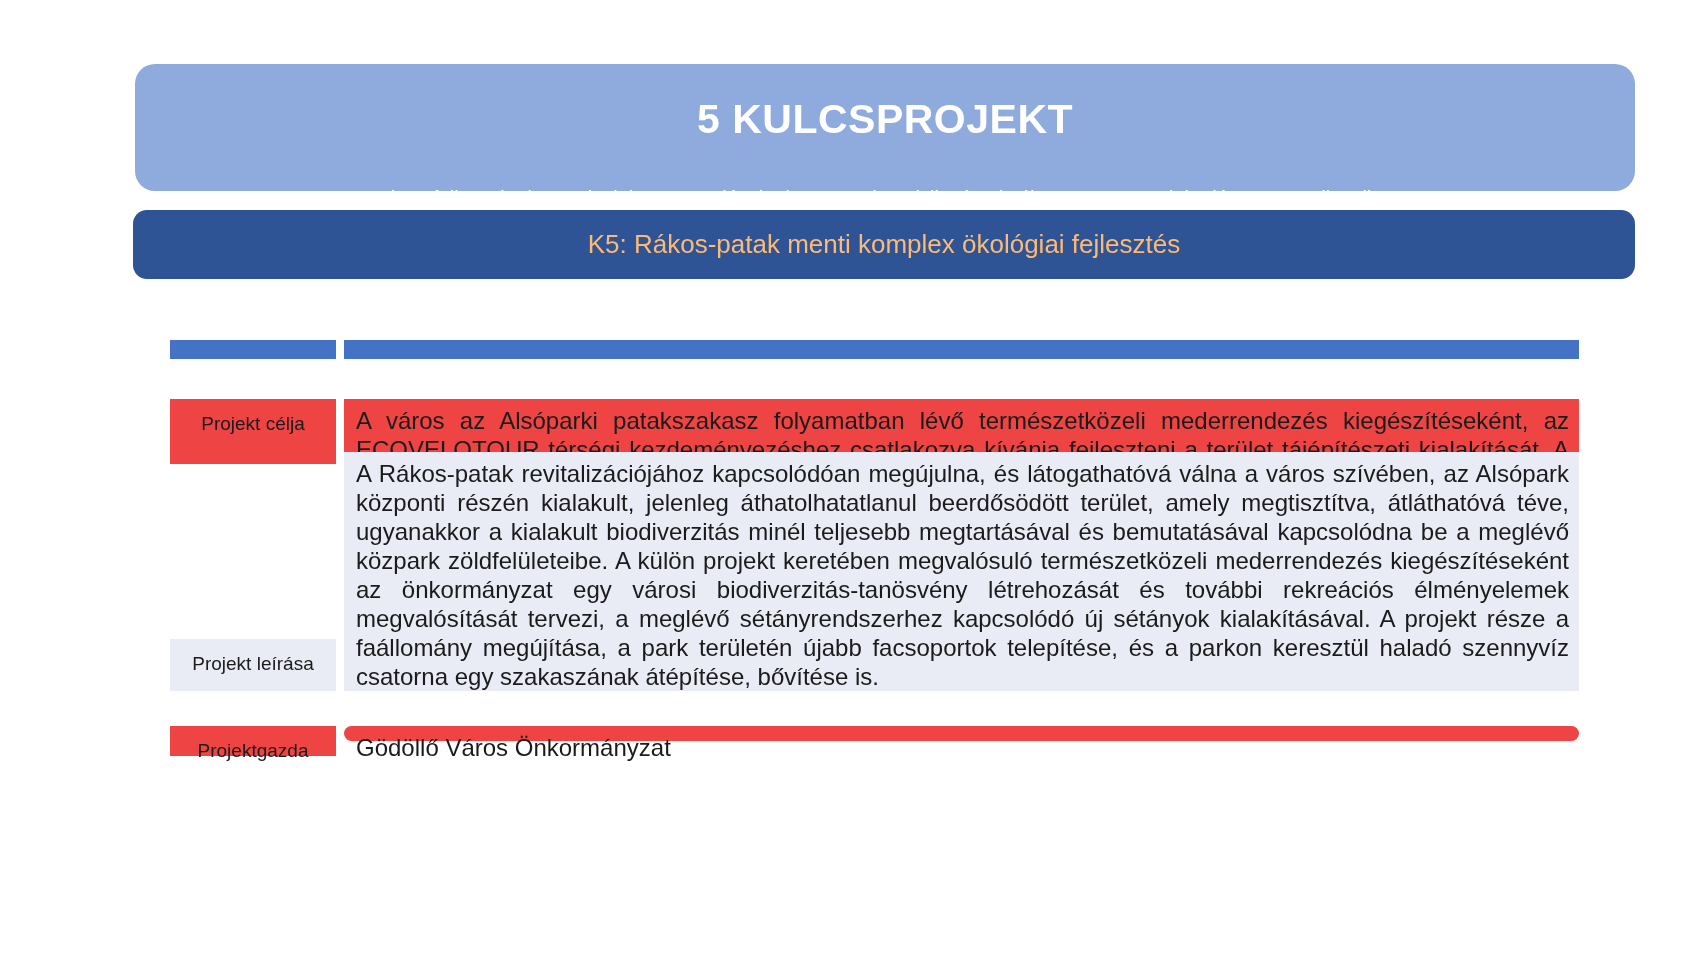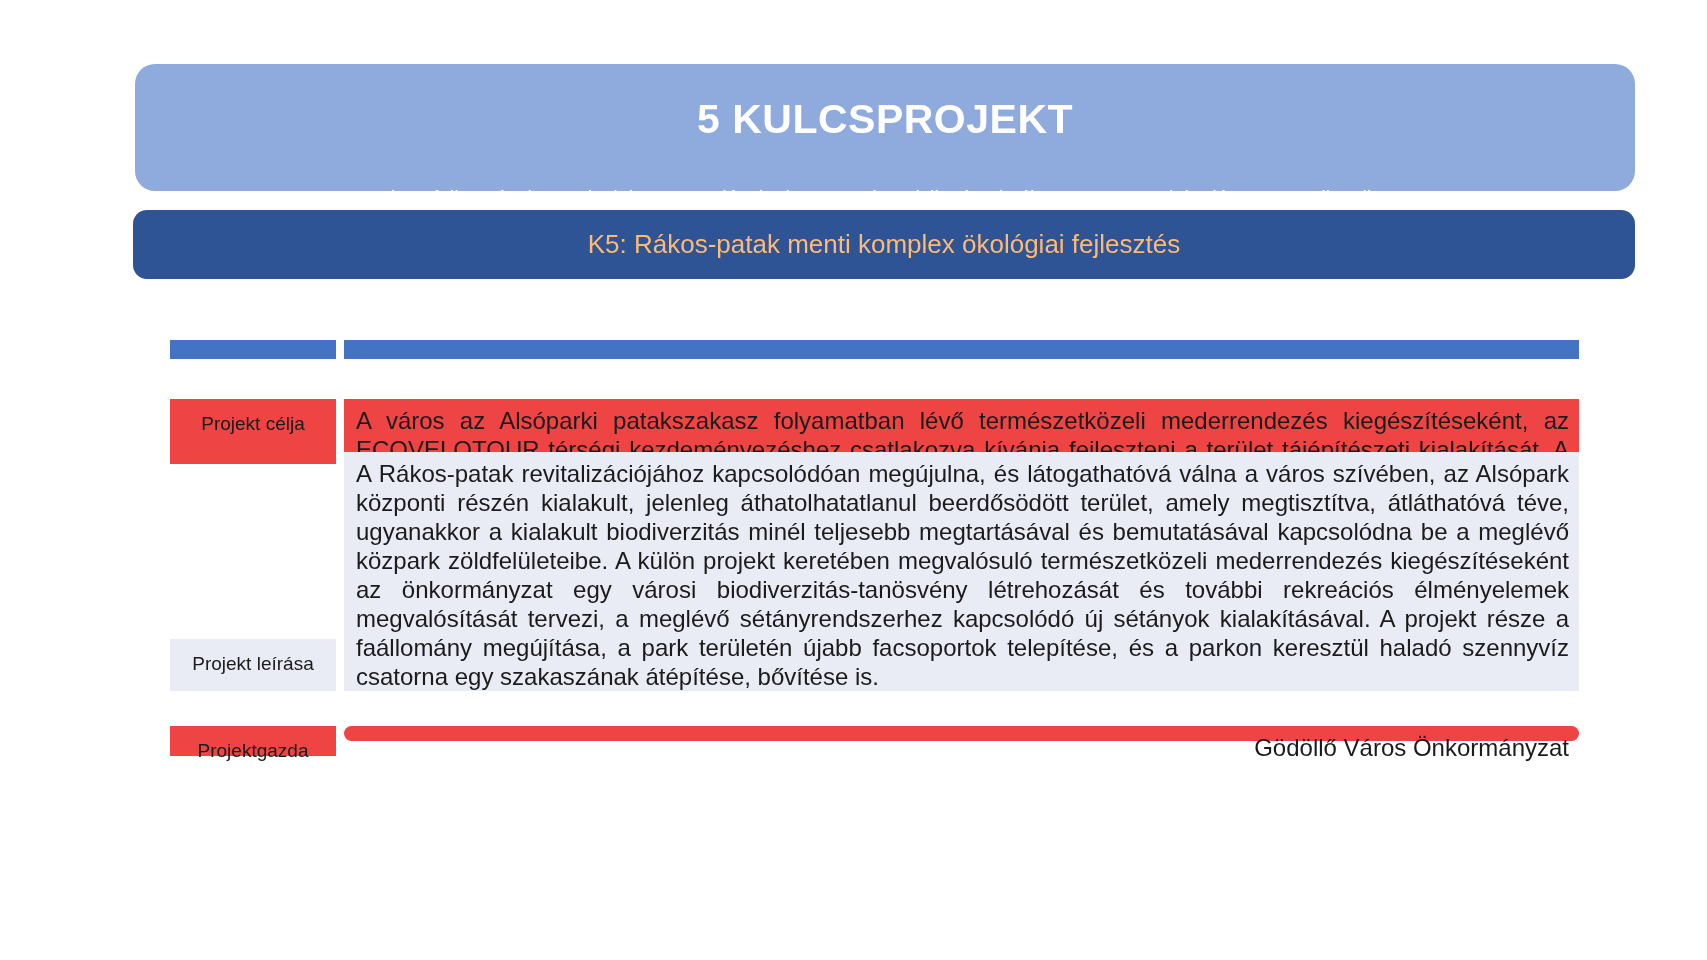--- a/index.html
+++ b/index.html
@@ -75,21 +75,21 @@
     line-height: 29px;
     color: #1b1b1b;
     text-align: justify;
   }
   .hcell { background: #4472C4; padding: 0; }
   .band-a { background: #ef4444; }
   .band-b { background: #E9EBF5; }
   .row-goal  { height: 97px; }
   .row-desc  { height: 224px; align-items: flex-end; }
   .row-owner { height: 47px; }
-  .row-owner .ccell { text-align: right; border-radius: 26px; }
+  .row-owner .ccell { text-align: left; border-radius: 26px; }
 </style>
 </head>
 <body>
 
 <div class="slide">
 
   <div class="banner-light">
     <div class="banner-title">5 KULCSPROJEKT</div>
     <div class="banner-subtitle">Olyan fejlesztések, amelyek ha nem valósulnak meg, valamelyik városi cél nem, vagy csak korlátozottan teljesülhet</div>
   </div>

